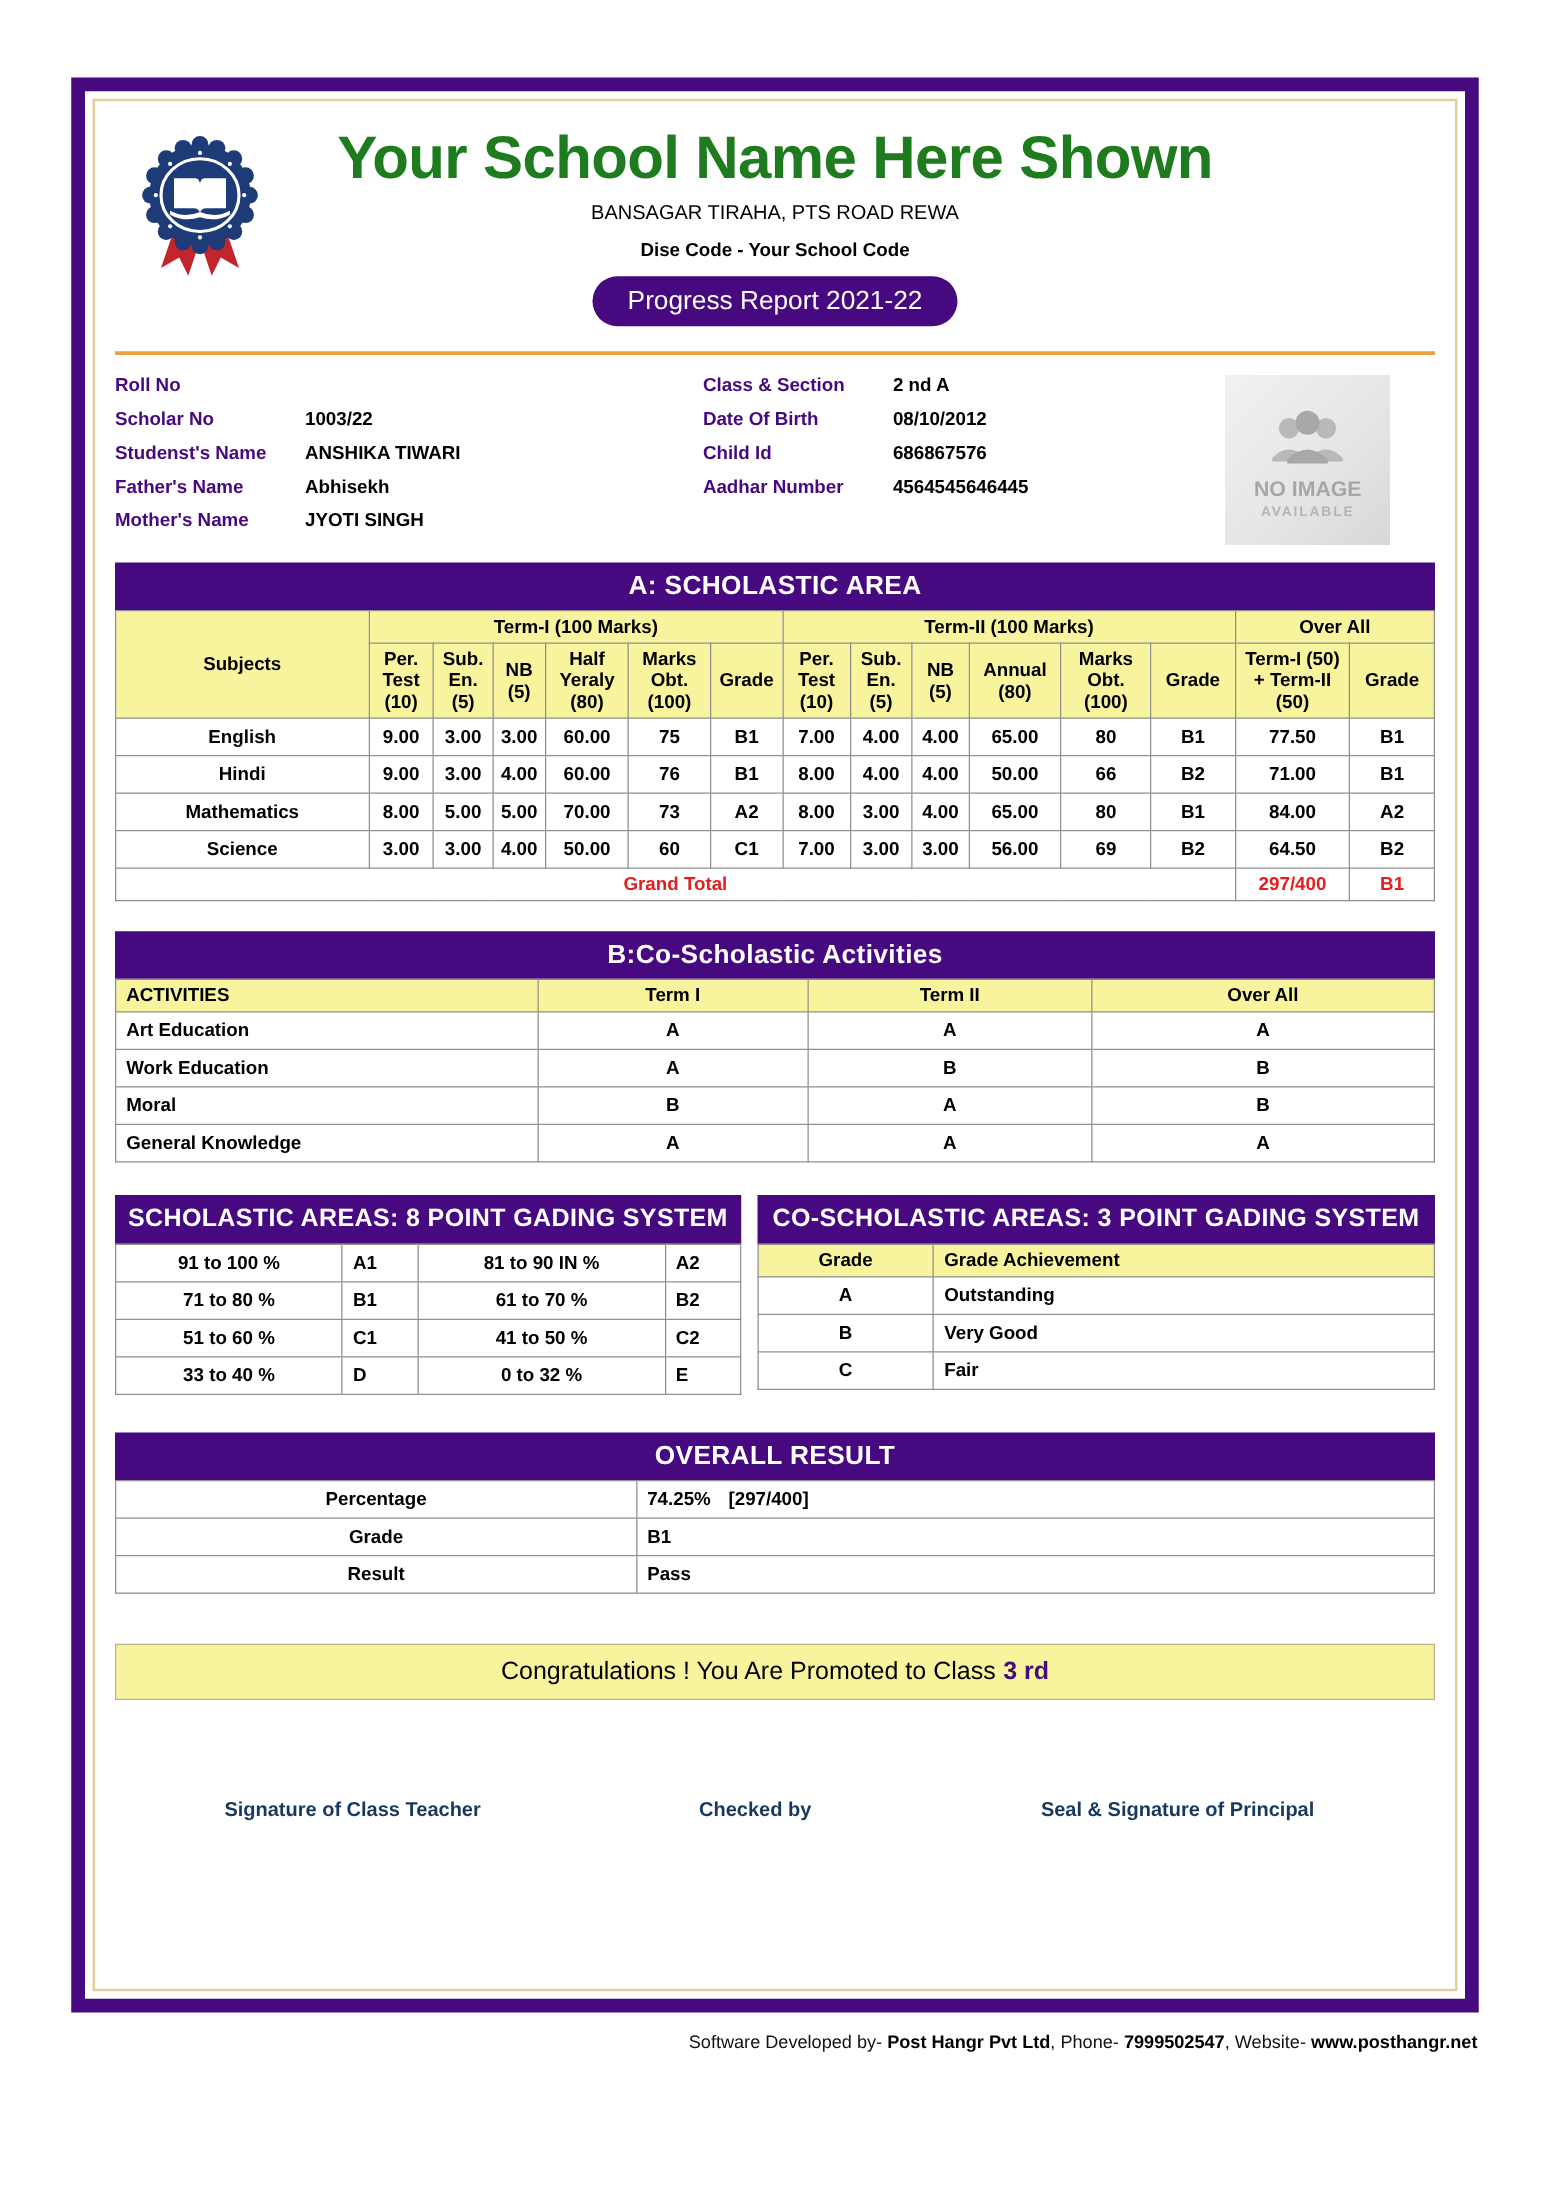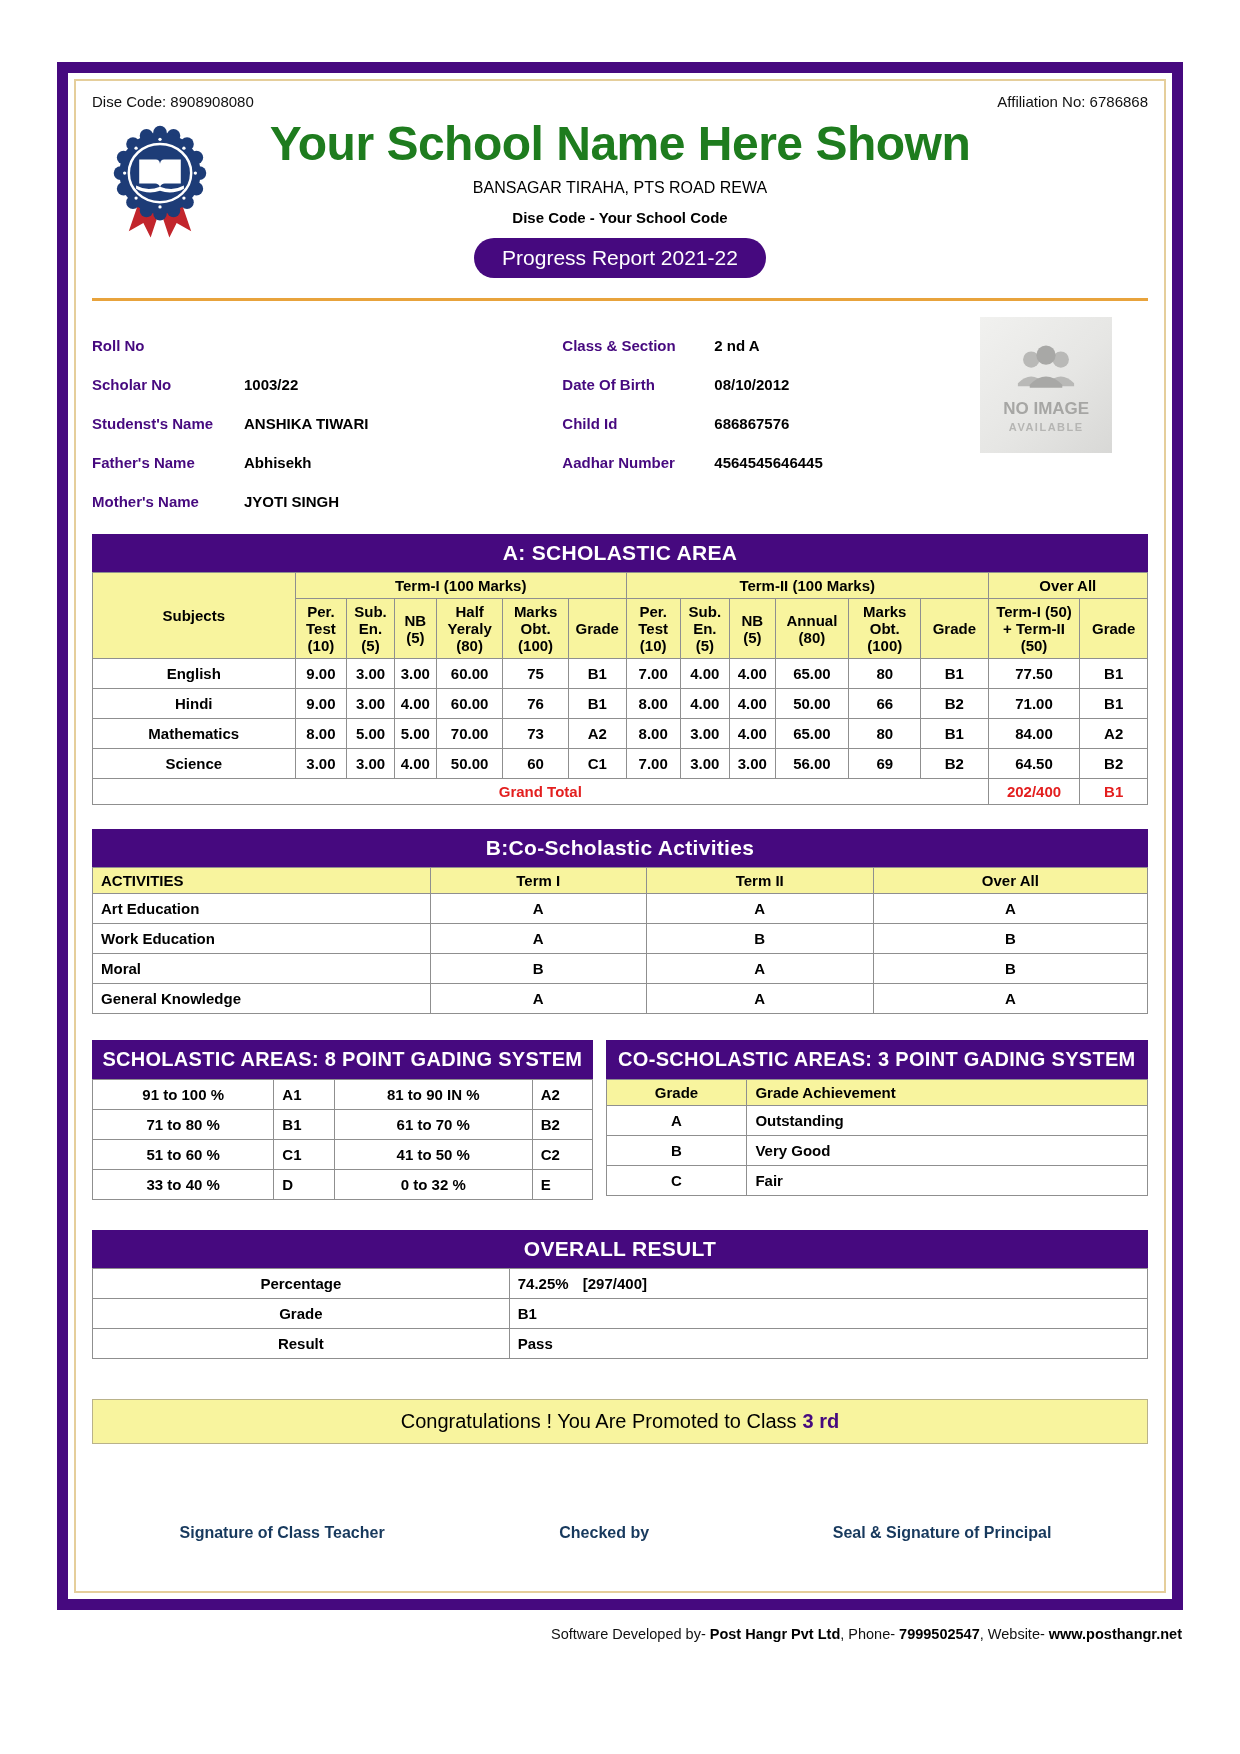--- a/index.html
+++ b/index.html
@@ -24,21 +24,21 @@
   .school-addr { font-size: 16px; margin-top: 8px; font-weight: normal; }
   .school-dise { font-size: 15px; font-weight: bold; margin-top: 12px; }
   .pill {
     display: inline-block; margin-top: 12px; background: #46097F; color: #fff;
     font-size: 21px; font-weight: normal; padding: 8px 28px; border-radius: 20px;
   }
   .goldline { height: 3px; background: #E8A33C; margin: 20px 0 16px 0; }
 
   .student { display: flex; margin-top: 2px; }
   .scol1 { width: 45%; } .scol2 { width: 40%; }
-  .srow { display: flex; margin-bottom: 8px; min-height: 19px; margin-top: 20px; }
+  .srow { display: flex; margin-bottom: 8px; min-height: 19px; }
   .lbl { width: 152px; color: #46097F; font-weight: bold; font-size: 15px; flex: none; }
   .val { font-weight: bold; font-size: 15px; }
   .photo {
     width: 133px; height: 136px; margin-left: auto; margin-right: 36px;
     background: linear-gradient(135deg, #f1f1ef 0%, #e6e6e4 55%, #d8d8d6 100%);
     display: flex; flex-direction: column; align-items: center; justify-content: center;
   }
   .noimg1 { font-size: 17px; font-weight: bold; color: #a6a6a4; margin-top: 2px; }
   .noimg2 { font-size: 11px; color: #b5b5b3; letter-spacing: 1.5px; font-weight: bold; margin-top: 2px; }
 
@@ -72,24 +72,20 @@
     position: absolute; top: 1626px; right: 58px; font-size: 14.5px; color: #111;
   }
   .pagefoot b { color: #000; }
 </style>
 </head>
 <body>
 
 <div class="frame">
   <div class="inner">
 
-    <div class="topbar">
-      <span>Dise Code: 8908908080</span>
-      <span>Affiliation No: 6786868</span>
-    </div>
 
     <div class="head">
       <svg class="logo" viewBox="0 0 100 115" xmlns="http://www.w3.org/2000/svg">
         <path d="M33 66 L20 104 L34 96 L41 110 L53 74 Z" fill="#C2252C"></path>
         <path d="M67 66 L80 104 L66 96 L59 110 L47 74 Z" fill="#C2252C"></path>
         <g fill="#1D3C77">
           <circle cx="88" cy="48" r="6.5"></circle>
             <circle cx="85" cy="63" r="6.5"></circle>
             <circle cx="76" cy="76" r="6.5"></circle>
           <circle cx="63" cy="84" r="6.5"></circle>
@@ -294,21 +290,21 @@
           <td>3.00</td>
           <td>3.00</td>
           <td>56.00</td>
           <td>69</td>
           <td>B2</td>
           <td>64.50</td>
           <td>B2</td>
         </tr>
         <tr>
           <td colspan="13" class="red">Grand Total</td>
-          <td class="red">202/400</td>
+          <td class="red">297/400</td>
           <td class="red">B1</td>
         </tr>
       </tbody>
         </table>
     </div>
 
     <div class="sec">
       <div class="secbar">B:Co-Scholastic Activities</div>
       <table>
         <colgroup>

